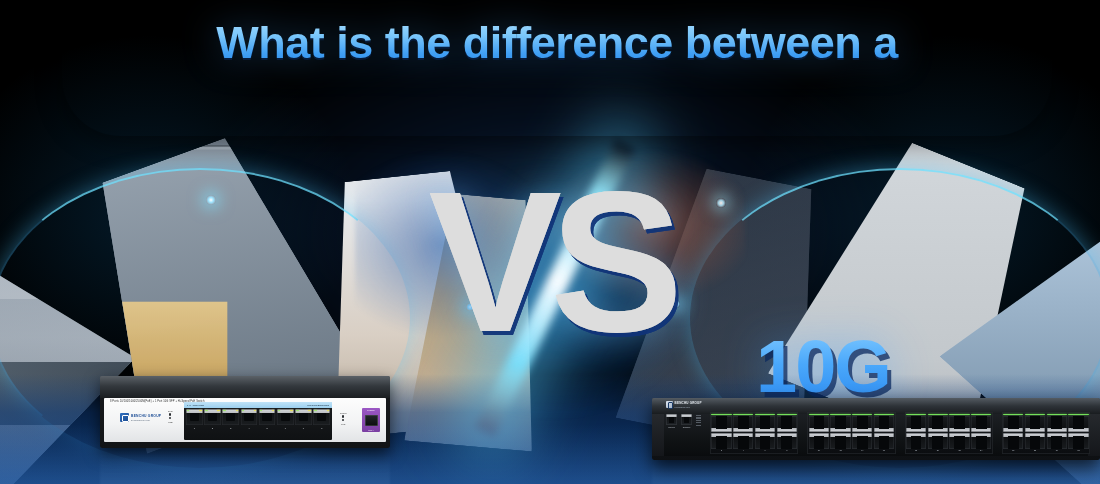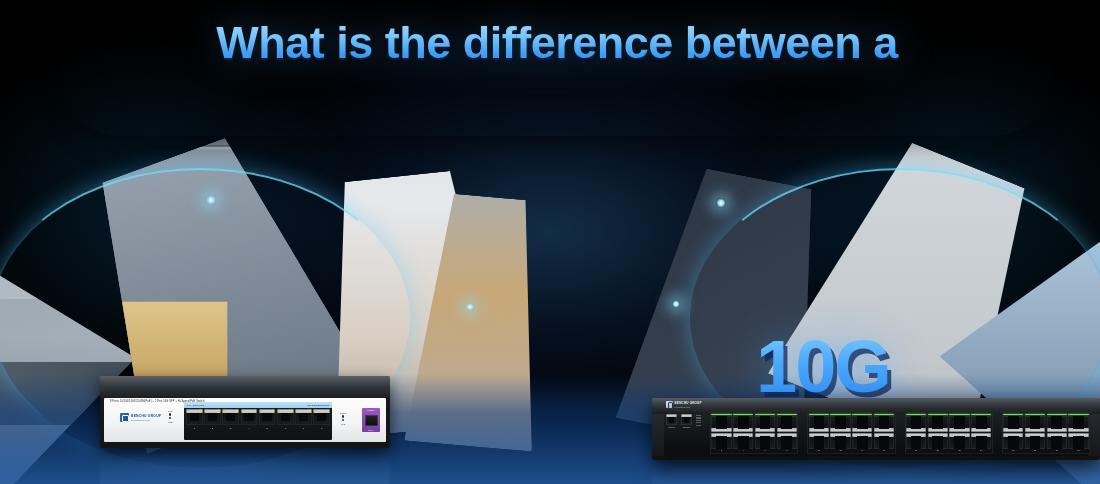--- a/index.html
+++ b/index.html
@@ -568,20 +568,25 @@
       </div>
   </div>
 
   <div class="arc arc-l"></div>
   <div class="arc arc-r"></div>
   <div class="spark spark-1"></div>
   <div class="spark spark-2"></div>
   <div class="spark spark-3"></div>
   <div class="spark spark-4"></div>
 
+  <div class="vs-wrap">
+    <div class="vs-bg"></div>
+    <div class="vs-beam"></div>
+    <div class="vs-text">VS</div>
+  </div>
 
   <div class="tier tier-10">10G</div>
 
   <div class="floor"></div>
   <div class="floor-sheen"></div>
   <div class="refl refl25"></div>
   <div class="refl refl10"></div>
 
   <div class="switch sw25">
     <div class="body"></div>

